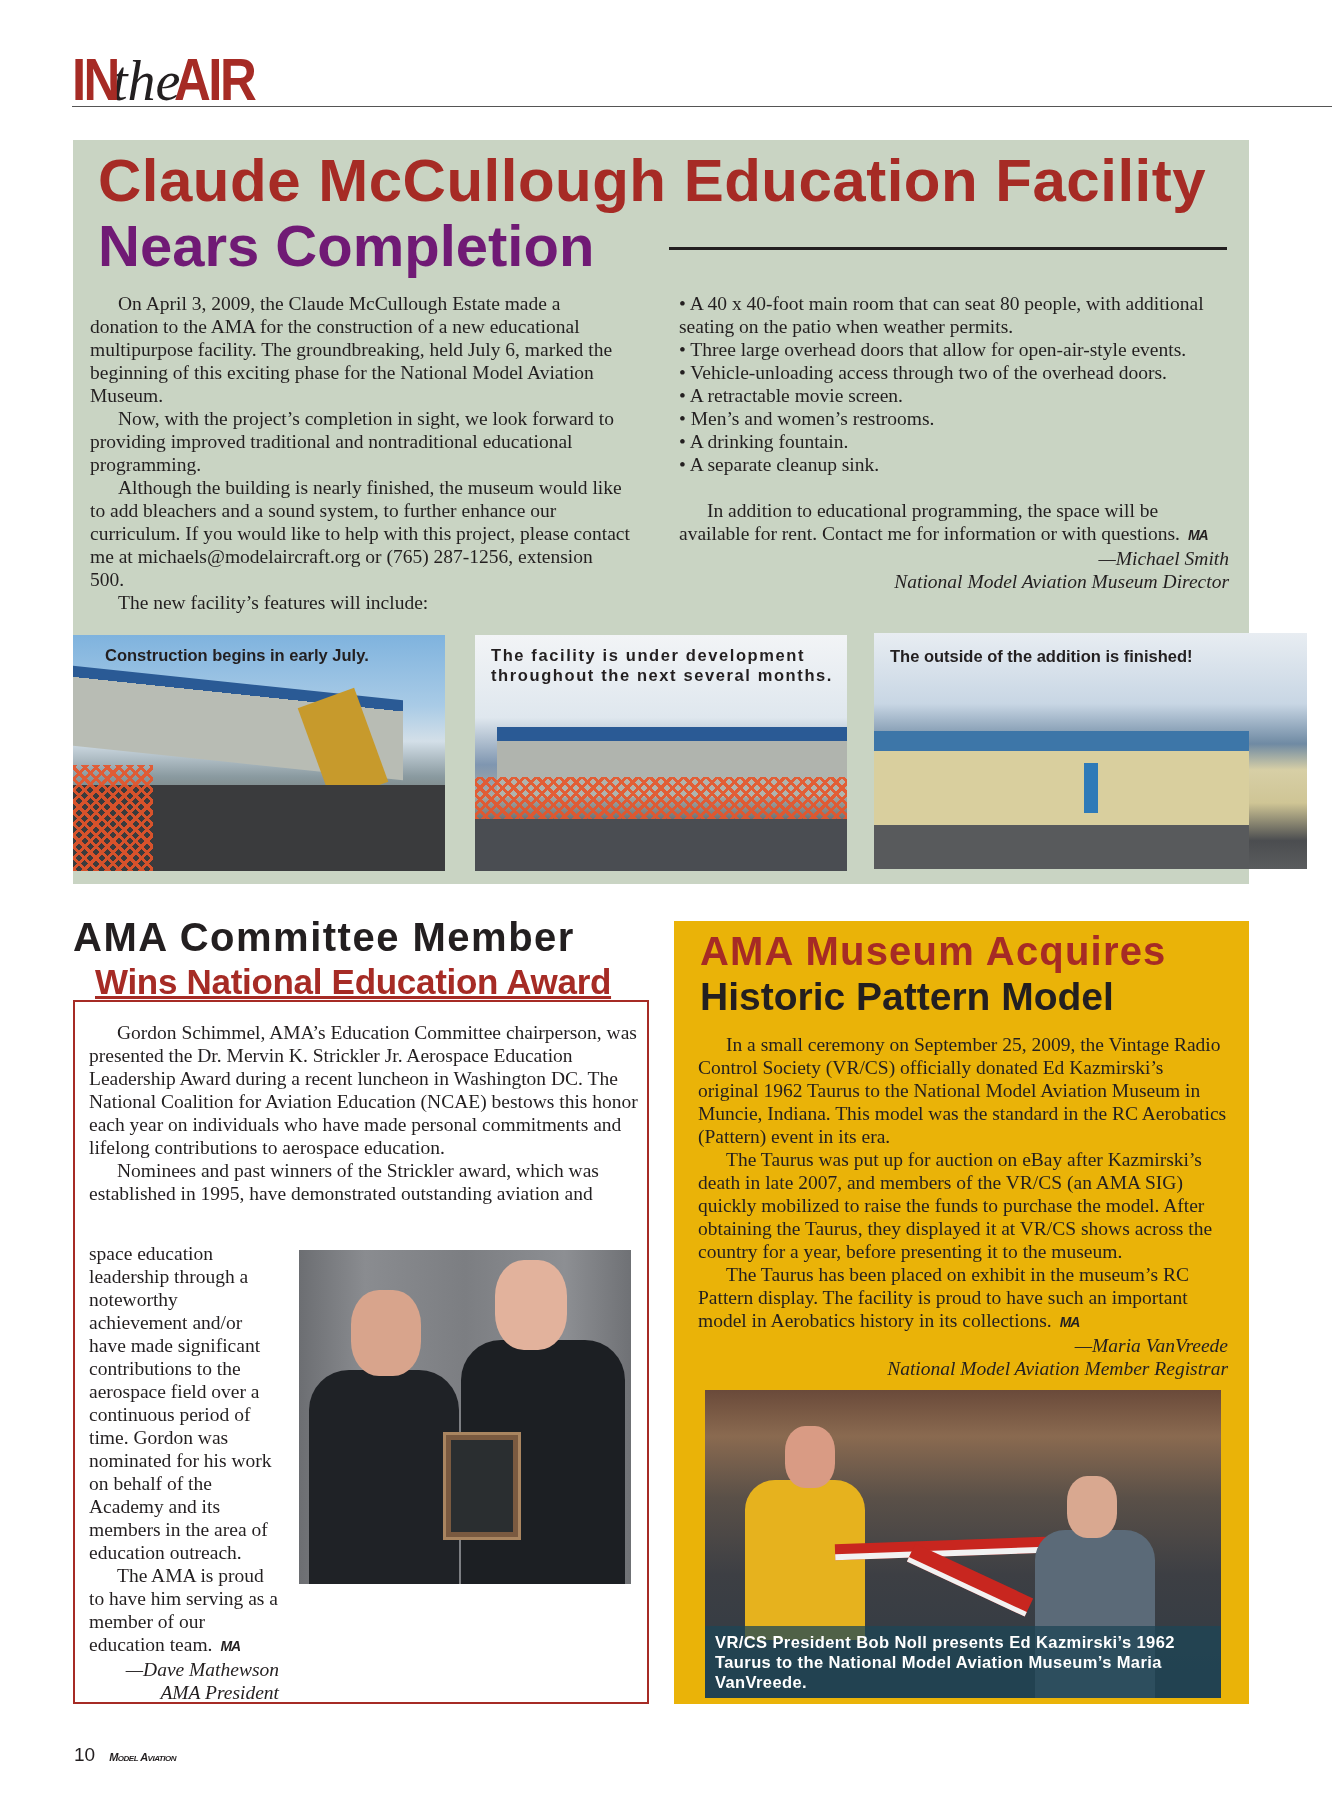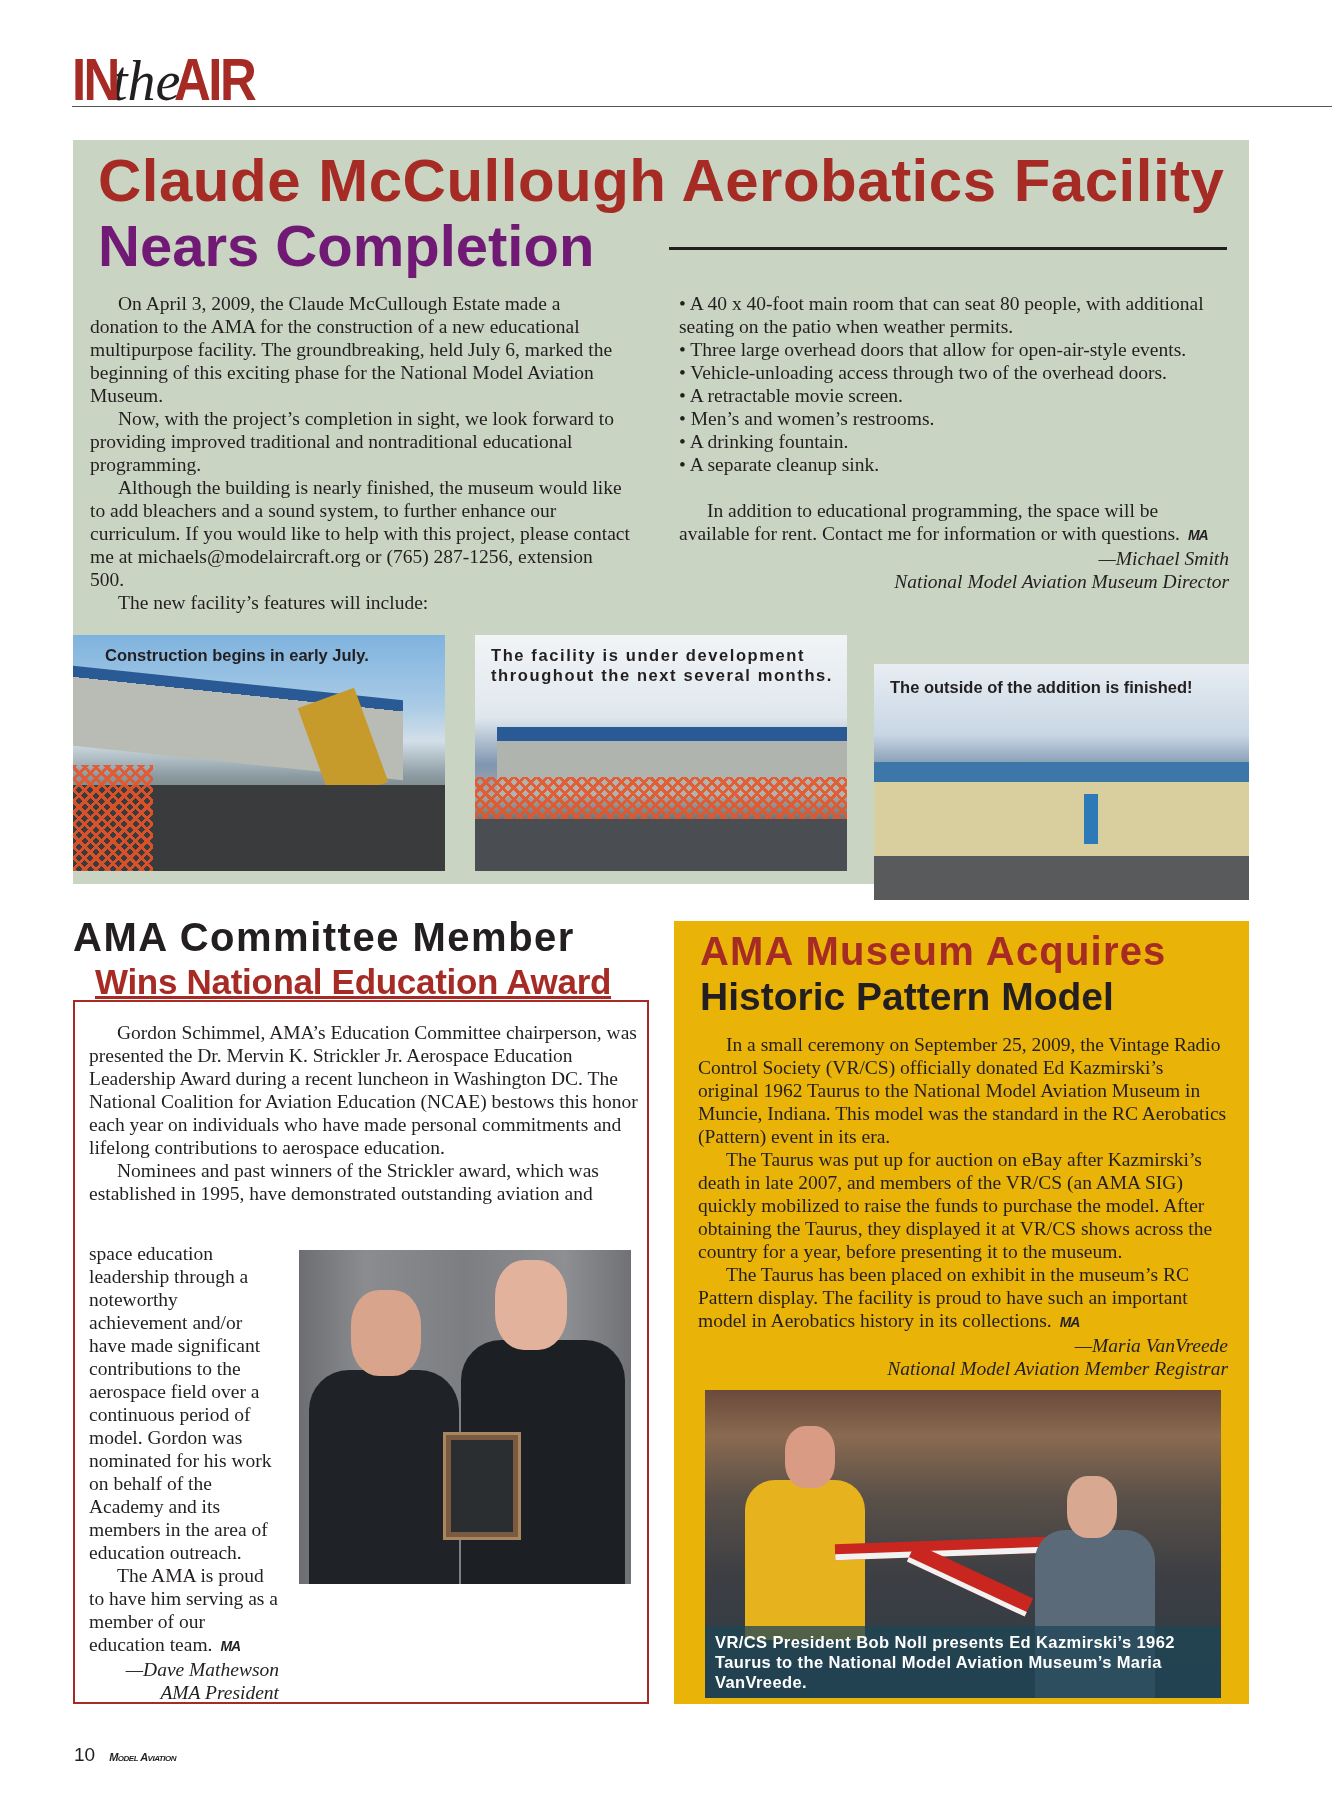--- a/index.html
+++ b/index.html
@@ -55,21 +55,21 @@
 </style>
 </head>
 <body>
 
 <div class="masthead">
   <span class="in">IN</span><span class="the">the</span><span class="air">AIR</span>
 </div>
 <div class="masthead-rule"></div>
 
 <div class="feature">
-  <div class="feature-title1">Claude McCullough Aerobatics Facility</div>
+  <div class="feature-title1">Claude McCullough Education Facility</div>
   <div class="feature-title2">Nears Completion</div>
   <div class="feature-title-rule"></div>
 
   <div class="col feature-col1">
     <p>On April 3, 2009, the Claude McCullough Estate made a donation to the AMA for the construction of a new educational multipurpose facility. The groundbreaking, held July 6, marked the beginning of this exciting phase for the National Model Aviation Museum.</p>
     <p>Now, with the project’s completion in sight, we look forward to providing improved traditional and nontraditional educational programming.</p>
     <p>Although the building is nearly finished, the museum would like to add bleachers and a sound system, to further enhance our curriculum. If you would like to help with this project, please contact me at michaels@modelaircraft.org or (765) 287-1256, extension 500.</p>
     <p>The new facility’s features will include:</p>
   </div>
 
@@ -95,38 +95,38 @@
     <div class="bldg" style="left:0; top:150px; width:372px; height:86px; background:#3a3b3d;"></div>
     <div class="fence" style="left:0; top:130px; width:80px; height:106px;"></div>
     <div class="cap" style="left:32px; top:10px;">Construction begins in early July.</div>
   </div>
   <div class="photo sky2" style="left:402px; top:495px; width:372px; height:236px;">
     <div class="bldg" style="left:22px; top:92px; width:350px; height:70px; background:linear-gradient(180deg,#2a5a95 0 20%, #b0b4ae 20% 100%);"></div>
     <div class="fence" style="left:0; top:142px; width:372px; height:42px;"></div>
     <div class="bldg" style="left:0; top:184px; width:372px; height:52px; background:#4a4d52;"></div>
     <div class="cap" style="left:16px; top:10px; width:350px; letter-spacing:1.6px;">The facility is under development throughout the next several months.</div>
   </div>
-  <div class="photo sky3" style="left:801px; top:524px; width:375px; height:236px;">
+  <div class="photo sky3" style="left:801px; top:493px; width:433px; height:236px;">
     <div class="bldg" style="left:0; top:98px; width:375px; height:20px; background:#3d76a8;"></div>
     <div class="bldg" style="left:0; top:118px; width:375px; height:74px; background:#d9cf9e;"></div>
     <div class="bldg" style="left:210px; top:130px; width:14px; height:50px; background:#2e7ab8;"></div>
     <div class="bldg" style="left:0; top:192px; width:375px; height:44px; background:#585a5c;"></div>
     <div class="cap" style="left:16px; top:13px;">The outside of the addition is finished!</div>
   </div>
 </div>
 
 <div class="award-head1">AMA Committee Member</div>
 <div class="award-head2">Wins National Education Award</div>
 <div class="award-box">
   <div class="col award-col1">
     <p>Gordon Schimmel, AMA’s Education Committee chairperson, was presented the Dr. Mervin K. Strickler Jr. Aerospace Education Leadership Award during a recent luncheon in Washington DC. The National Coalition for Aviation Education (NCAE) bestows this honor each year on individuals who have made personal commitments and lifelong contributions to aerospace education.</p>
     <p>Nominees and past winners of the Strickler award, which was established in 1995, have demonstrated outstanding aviation and</p>
   </div>
   <div class="col award-col2">
-    <p class="noindent">space education leadership through a noteworthy achievement and/or have made significant contributions to the aerospace field over a continuous period of model. Gordon was nominated for his work on behalf of the Academy and its members in the area of education outreach.</p>
+    <p class="noindent">space education leadership through a noteworthy achievement and/or have made significant contributions to the aerospace field over a continuous period of time. Gordon was nominated for his work on behalf of the Academy and its members in the area of education outreach.</p>
     <p><span>The AMA is proud to have him serving as a member of our education team.</span><span class="ma">MA</span></p>
     <div class="sig">—Dave Mathewson</div>
     <div class="sig">AMA President</div>
   </div>
   <div class="award-photo">
     <div style="position:absolute; left:10px; top:120px; width:150px; height:214px; background:#1f2226; border-radius:40px 40px 0 0;"></div>
     <div style="position:absolute; left:52px; top:40px; width:70px; height:86px; background:#d8a48c; border-radius:40%;"></div>
     <div style="position:absolute; left:162px; top:90px; width:164px; height:244px; background:#1c1f23; border-radius:40px 40px 0 0;"></div>
     <div style="position:absolute; left:196px; top:10px; width:72px; height:90px; background:#e2b29c; border-radius:40%;"></div>
     <div style="position:absolute; left:144px; top:182px; width:78px; height:108px; background:#7a5a40; border:3px solid #a98560;"></div>

